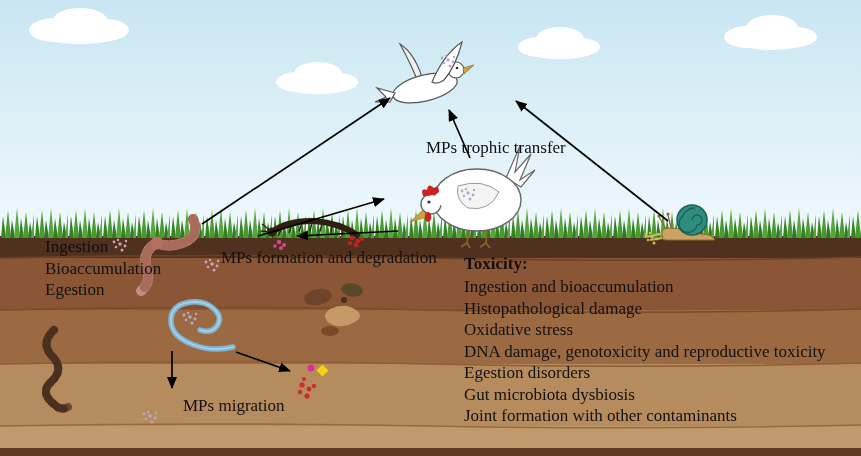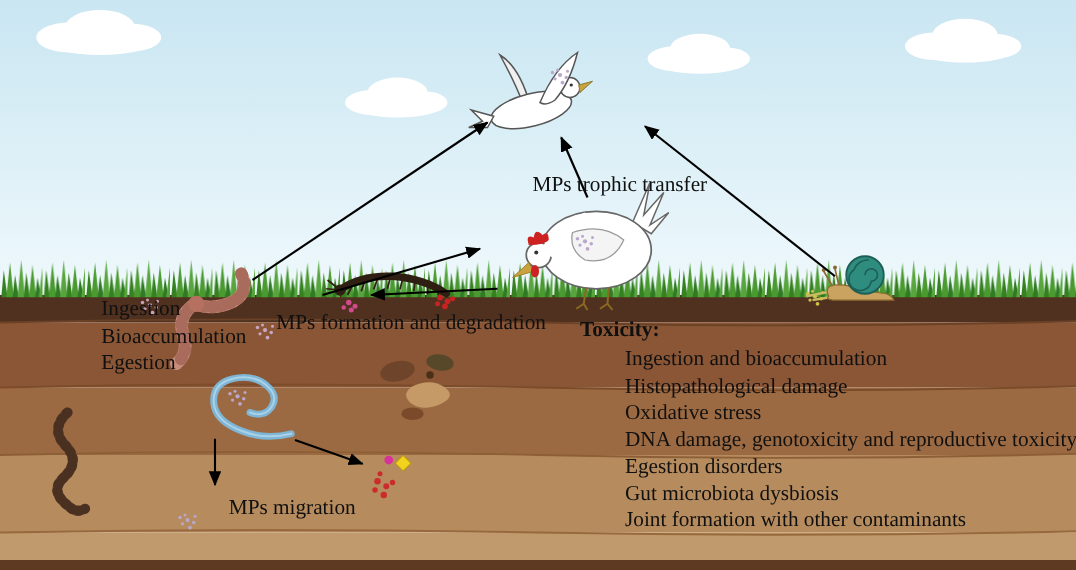--- a/index.html
+++ b/index.html
@@ -8,21 +8,21 @@
     width:861px;height:456px;
     overflow:hidden;
     font-family:"Liberation Serif", serif;
   }
   .scene{position:absolute;left:0;top:0;z-index:0;}
   .lbl{
     position:absolute;z-index:2;
     font-size:17px;color:#101010;line-height:20px;
     white-space:nowrap;
   }
-  .lbl-stack div{line-height:21.5px;margin-left:36px;}
+  .lbl-stack div{line-height:21.5px;}
   .bold{font-weight:bold;}
 </style>
 </head>
 <body>
 
 <div class="stage">
 
   <svg class="scene" width="861" height="456" viewBox="0 0 861 456">
     <defs>
       <linearGradient id="skyG" x1="0" y1="0" x2="0" y2="1">

